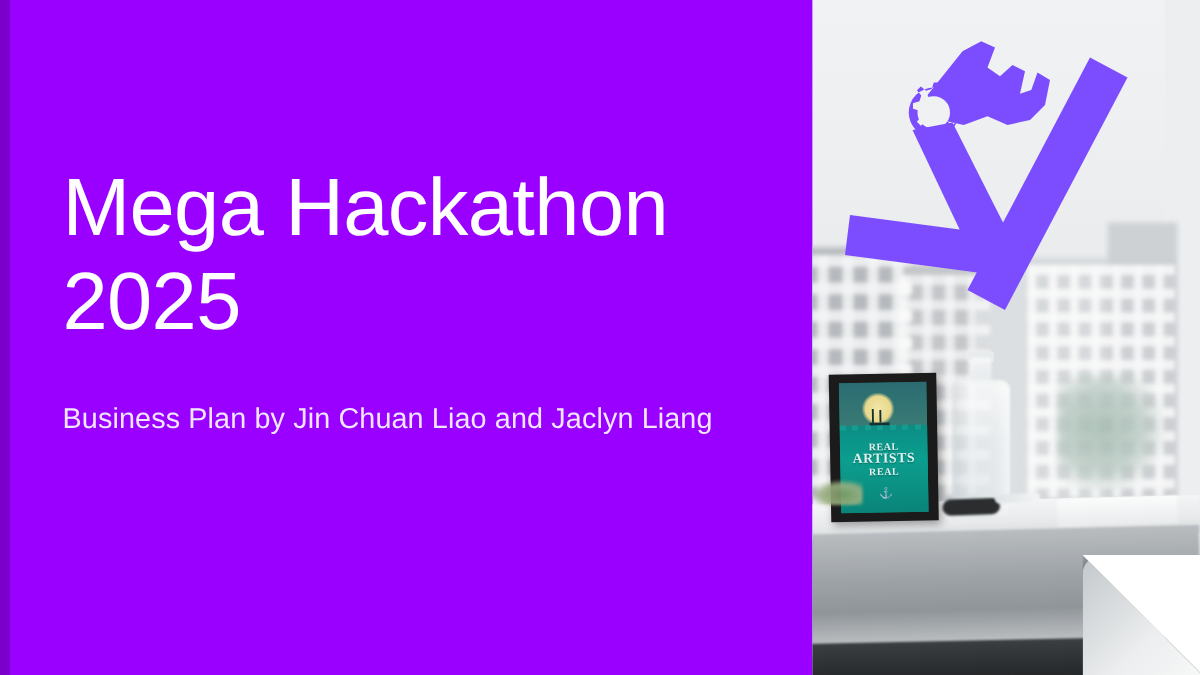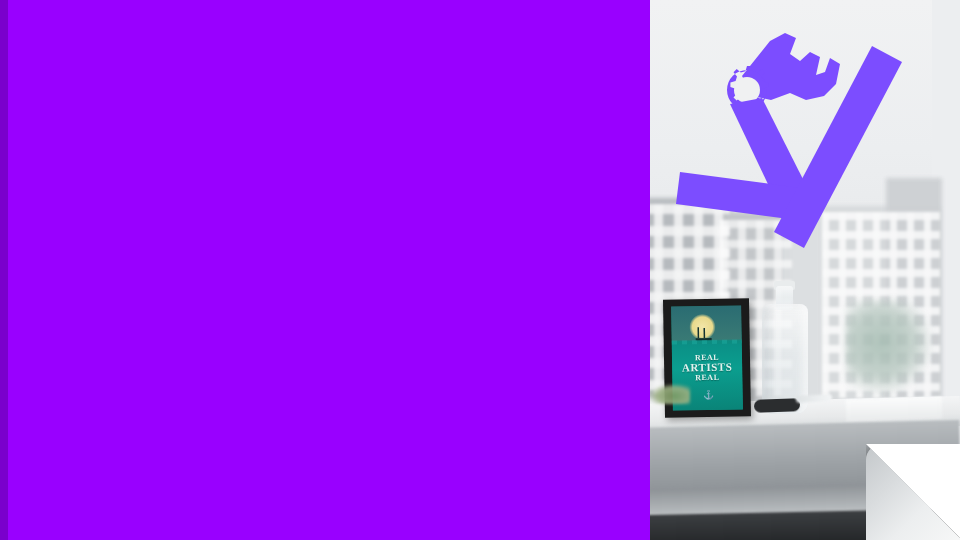--- a/index.html
+++ b/index.html
@@ -266,20 +266,24 @@
   }
 </style>
 </head>
 <body>
 
 <div class="slide">
 
   <div class="panel-left">
     <div class="panel-edge"></div>
 
+    <div class="text-block">
+      <div class="slide-title">Mega Hackathon 2025</div>
+      <div class="slide-subtitle">Business Plan by Jin Chuan Liao and Jaclyn Liang</div>
+    </div>
   </div>
 
   <div class="panel-right">
 
     <div class="photo">
       <div class="sky"></div>
 
       <div class="bldg b1"></div>
       <div class="bldg b2"></div>
       <div class="bldg b3"></div>

